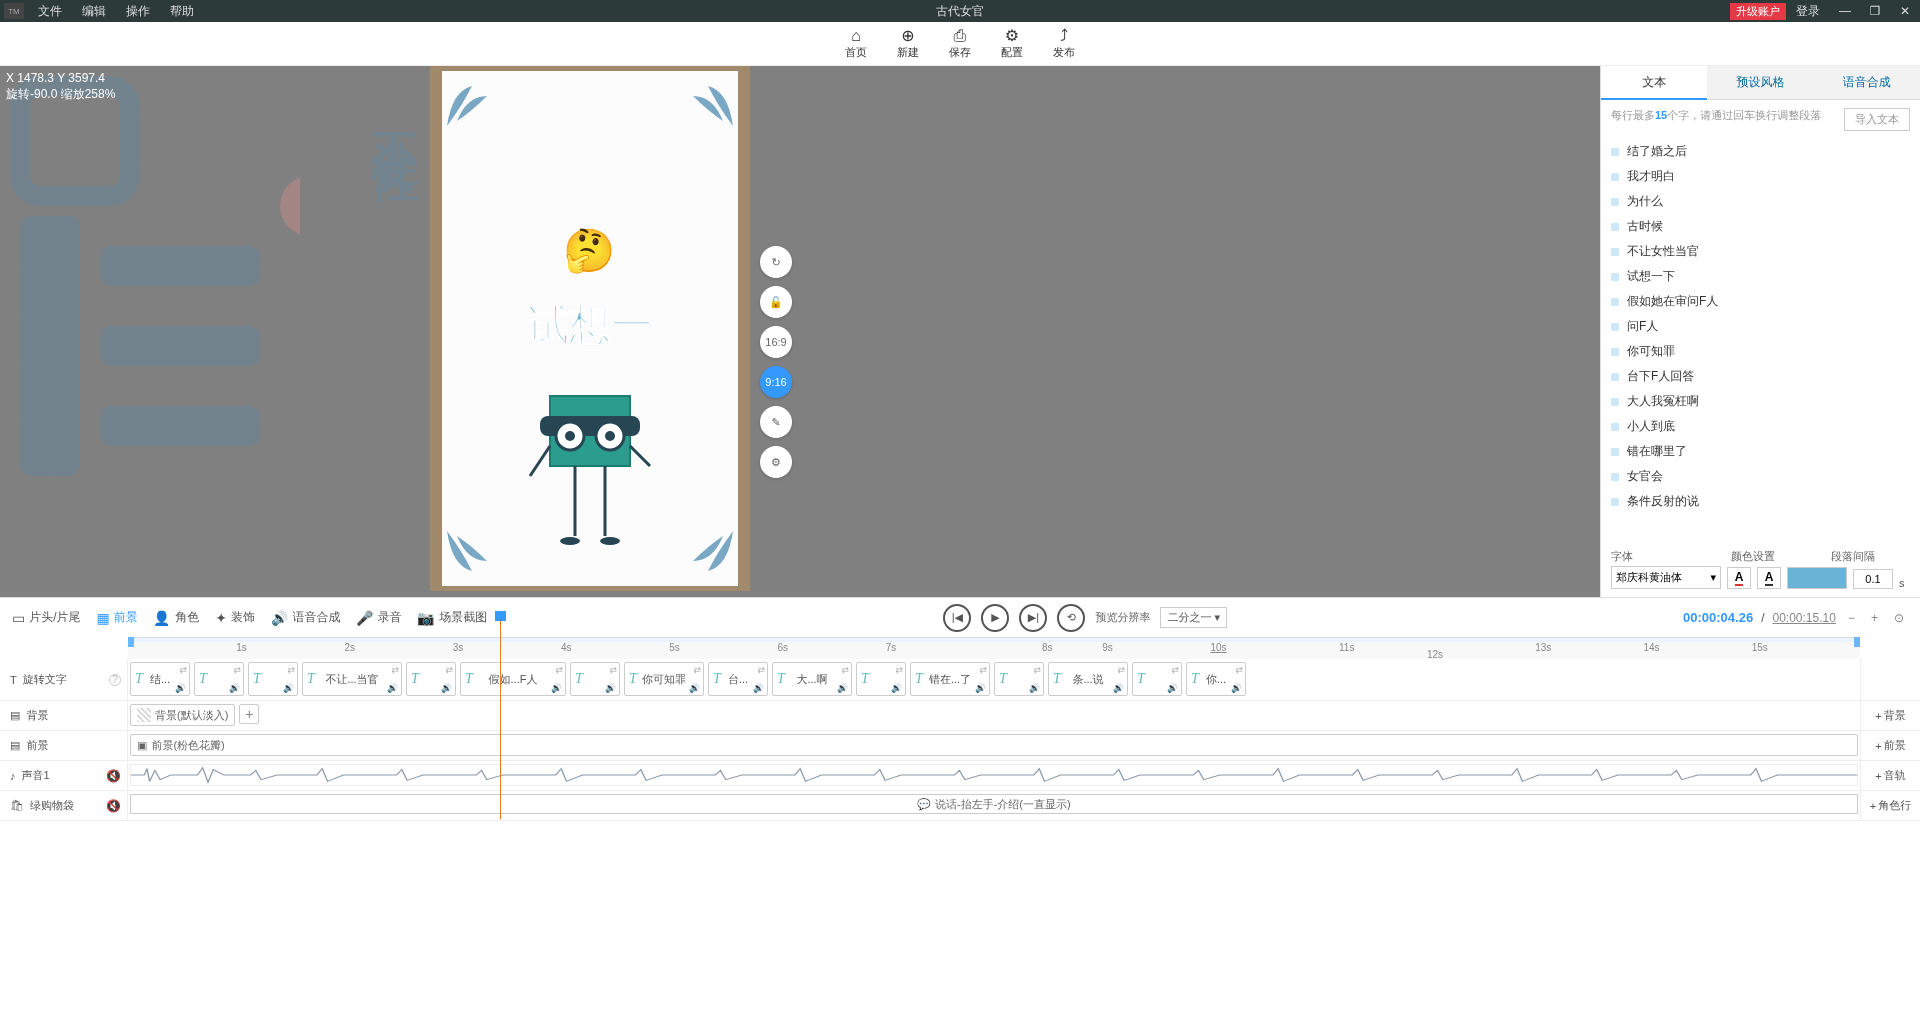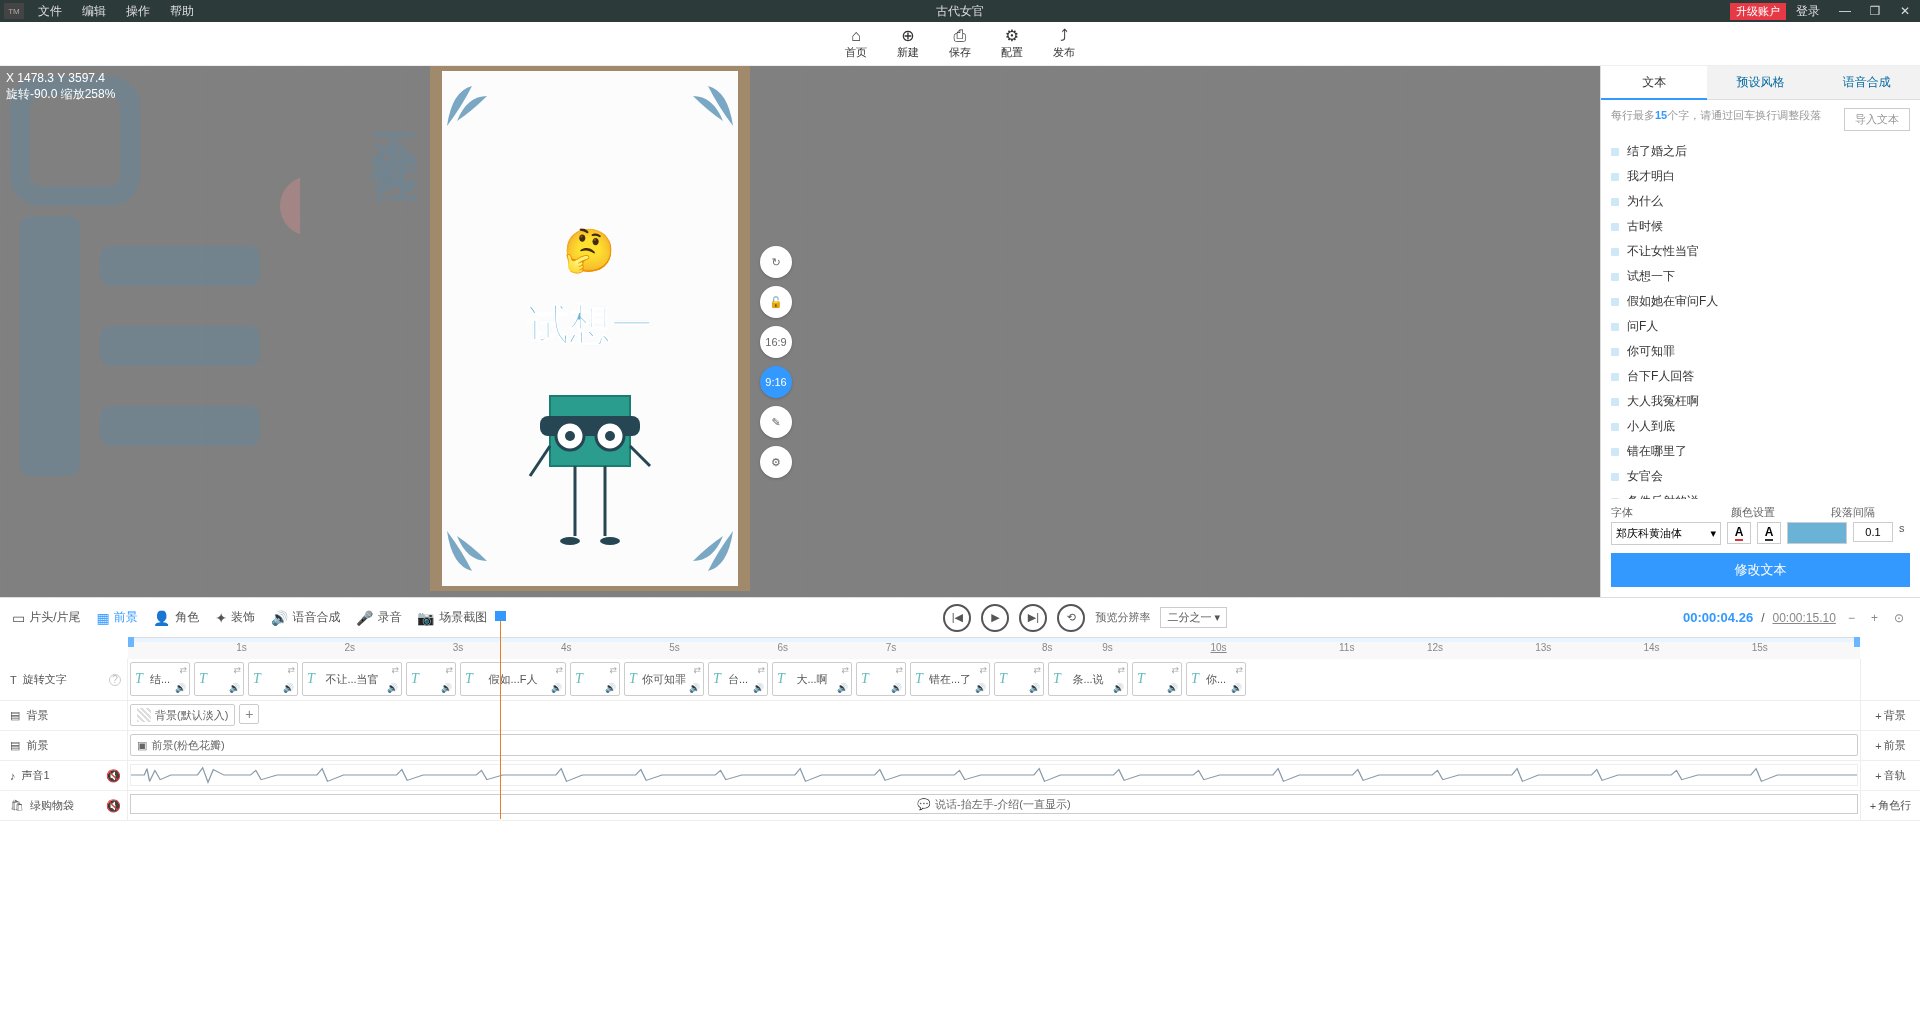--- a/index.html
+++ b/index.html
@@ -63,21 +63,21 @@
 .right-tab.active { background: #fff; border-bottom: 2px solid #3399ff; color: #333; }
 .import-row { display: flex; align-items: flex-start; padding: 8px 10px; font-size: 11px; color: #999; gap: 8px; }
 .import-row .hint { flex: 1; }
 .import-row .hint .num { color: #3399ff; font-weight: bold; }
 .import-btn { border: 1px solid #ccc; padding: 3px 10px; font-size: 11px; background: #fff; cursor: pointer; }
 .text-list { flex: 1; overflow-y: auto; padding: 0 10px; }
 .text-item { display: flex; align-items: center; gap: 8px; padding: 4px 0; font-size: 12px; color: #333; }
 .text-item .dot { width: 8px; height: 8px; background: #cfe8f7; border-radius: 1px; flex-shrink:0; }
 .font-row { display: flex; gap: 10px; padding: 6px 10px 2px; font-size: 11px; color: #666; }
 .font-row > div:nth-child(1){width:110px;} .font-row>div:nth-child(2){width:90px;} 
-.font-controls { display: flex; gap: 6px; padding: 0 10px 8px; align-items: flex-start; }
+.font-controls { display: flex; gap: 6px; padding: 0 10px 8px; align-items: flex-end; }
 .font-select { flex: 0 0 110px; border: 1px solid #ccc; font-size: 11px; padding: 3px 4px; background: #fff; display:flex; justify-content:space-between; align-items:center;}
 .color-btn { width: 24px; height: 22px; border: 1px solid #ccc; display: flex; align-items: center; justify-content: center; font-size: 12px; font-weight: bold; }
 .color-btn .underline-red{border-bottom:2px solid #d33;}
 .color-btn .underline-dark{border-bottom:2px solid #333;}
 .color-swatch { width: 60px; height: 22px; background: #6ab3d6; border: 1px solid #ccc; }
 .spacing-input { width: 40px; border: 1px solid #ccc; font-size: 11px; padding: 3px; text-align: center; }
 .unit-s{font-size:11px;color:#555;}
 .modify-btn { margin: 0 10px 10px; background: #3399ff; color: #fff; text-align: center; padding: 8px 0; font-size: 13px; cursor: pointer; }
 
 
@@ -318,21 +318,20 @@
       <div class="color-btn">
           <span class="underline-red">A</span>
         </div>
       <div class="color-btn">
           <span class="underline-dark">A</span>
         </div>
       <div class="color-swatch"></div>
       <input class="spacing-input" value="0.1" style="">
       <span class="unit-s">s</span>
     </div>
-    <div class="modify-btn">修改文本</div>
   </div>
 </div>
 
 <div class="mode-bar">
   <div class="mode-item">
       <span class="mode-icon">▭</span>
       <span>片头/片尾</span>
     </div>
   <div class="mode-item active">
       <span class="mode-icon">▦</span>
@@ -386,21 +385,21 @@
     <span class="tick" style="left: 216.5px;">2s</span>
     <span class="tick" style="left: 324.75px;">3s</span>
     <span class="tick" style="left: 433px;">4s</span>
     <span class="tick" style="left: 541.25px;">5s</span>
     <span class="tick" style="left: 649.5px;">6s</span>
     <span class="tick" style="left: 757.75px;">7s</span>
     <span class="tick" style="left: 914px;">8s</span>
     <span class="tick" style="left: 974.25px;">9s</span>
     <span class="tick" style="left: 1082.5px; text-decoration: underline;">10s</span>
     <span class="tick" style="left: 1211px;">11s</span>
-    <span class="tick" style="left: 1299px;">12s</span>
+    <span class="tick" style="left: 1299px; margin-top: 7px;">12s</span>
     <span class="tick" style="left: 1407.25px;">13s</span>
     <span class="tick" style="left: 1515.5px;">14s</span>
     <span class="tick" style="left: 1623.75px;">15s</span>
   </div>
 
 <div class="playhead" id="playhead" style="left: 500px;"></div>
 
 <div class="tracks">
   <div class="track-row tall">
     <div class="track-label">

